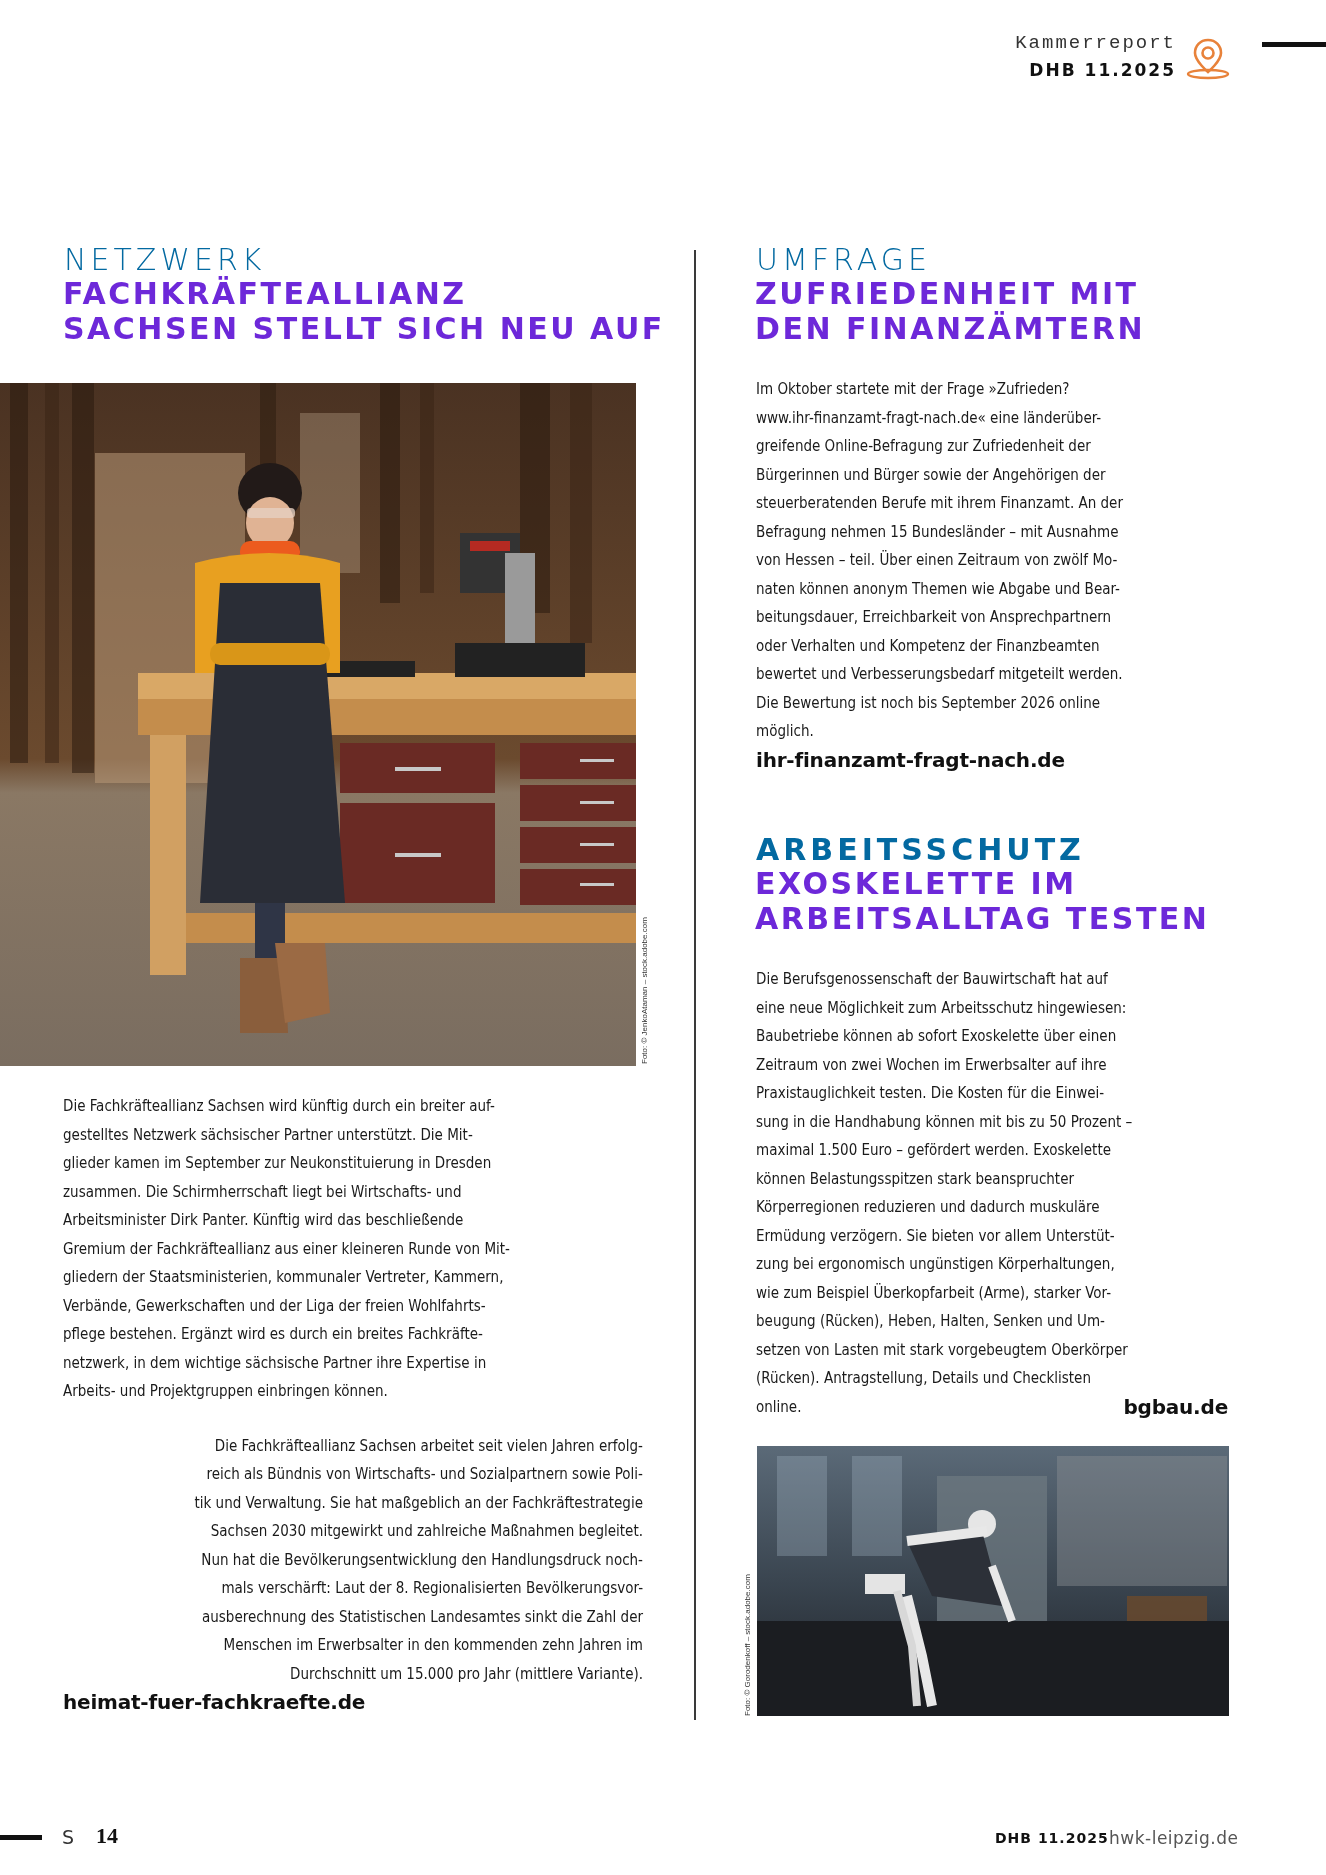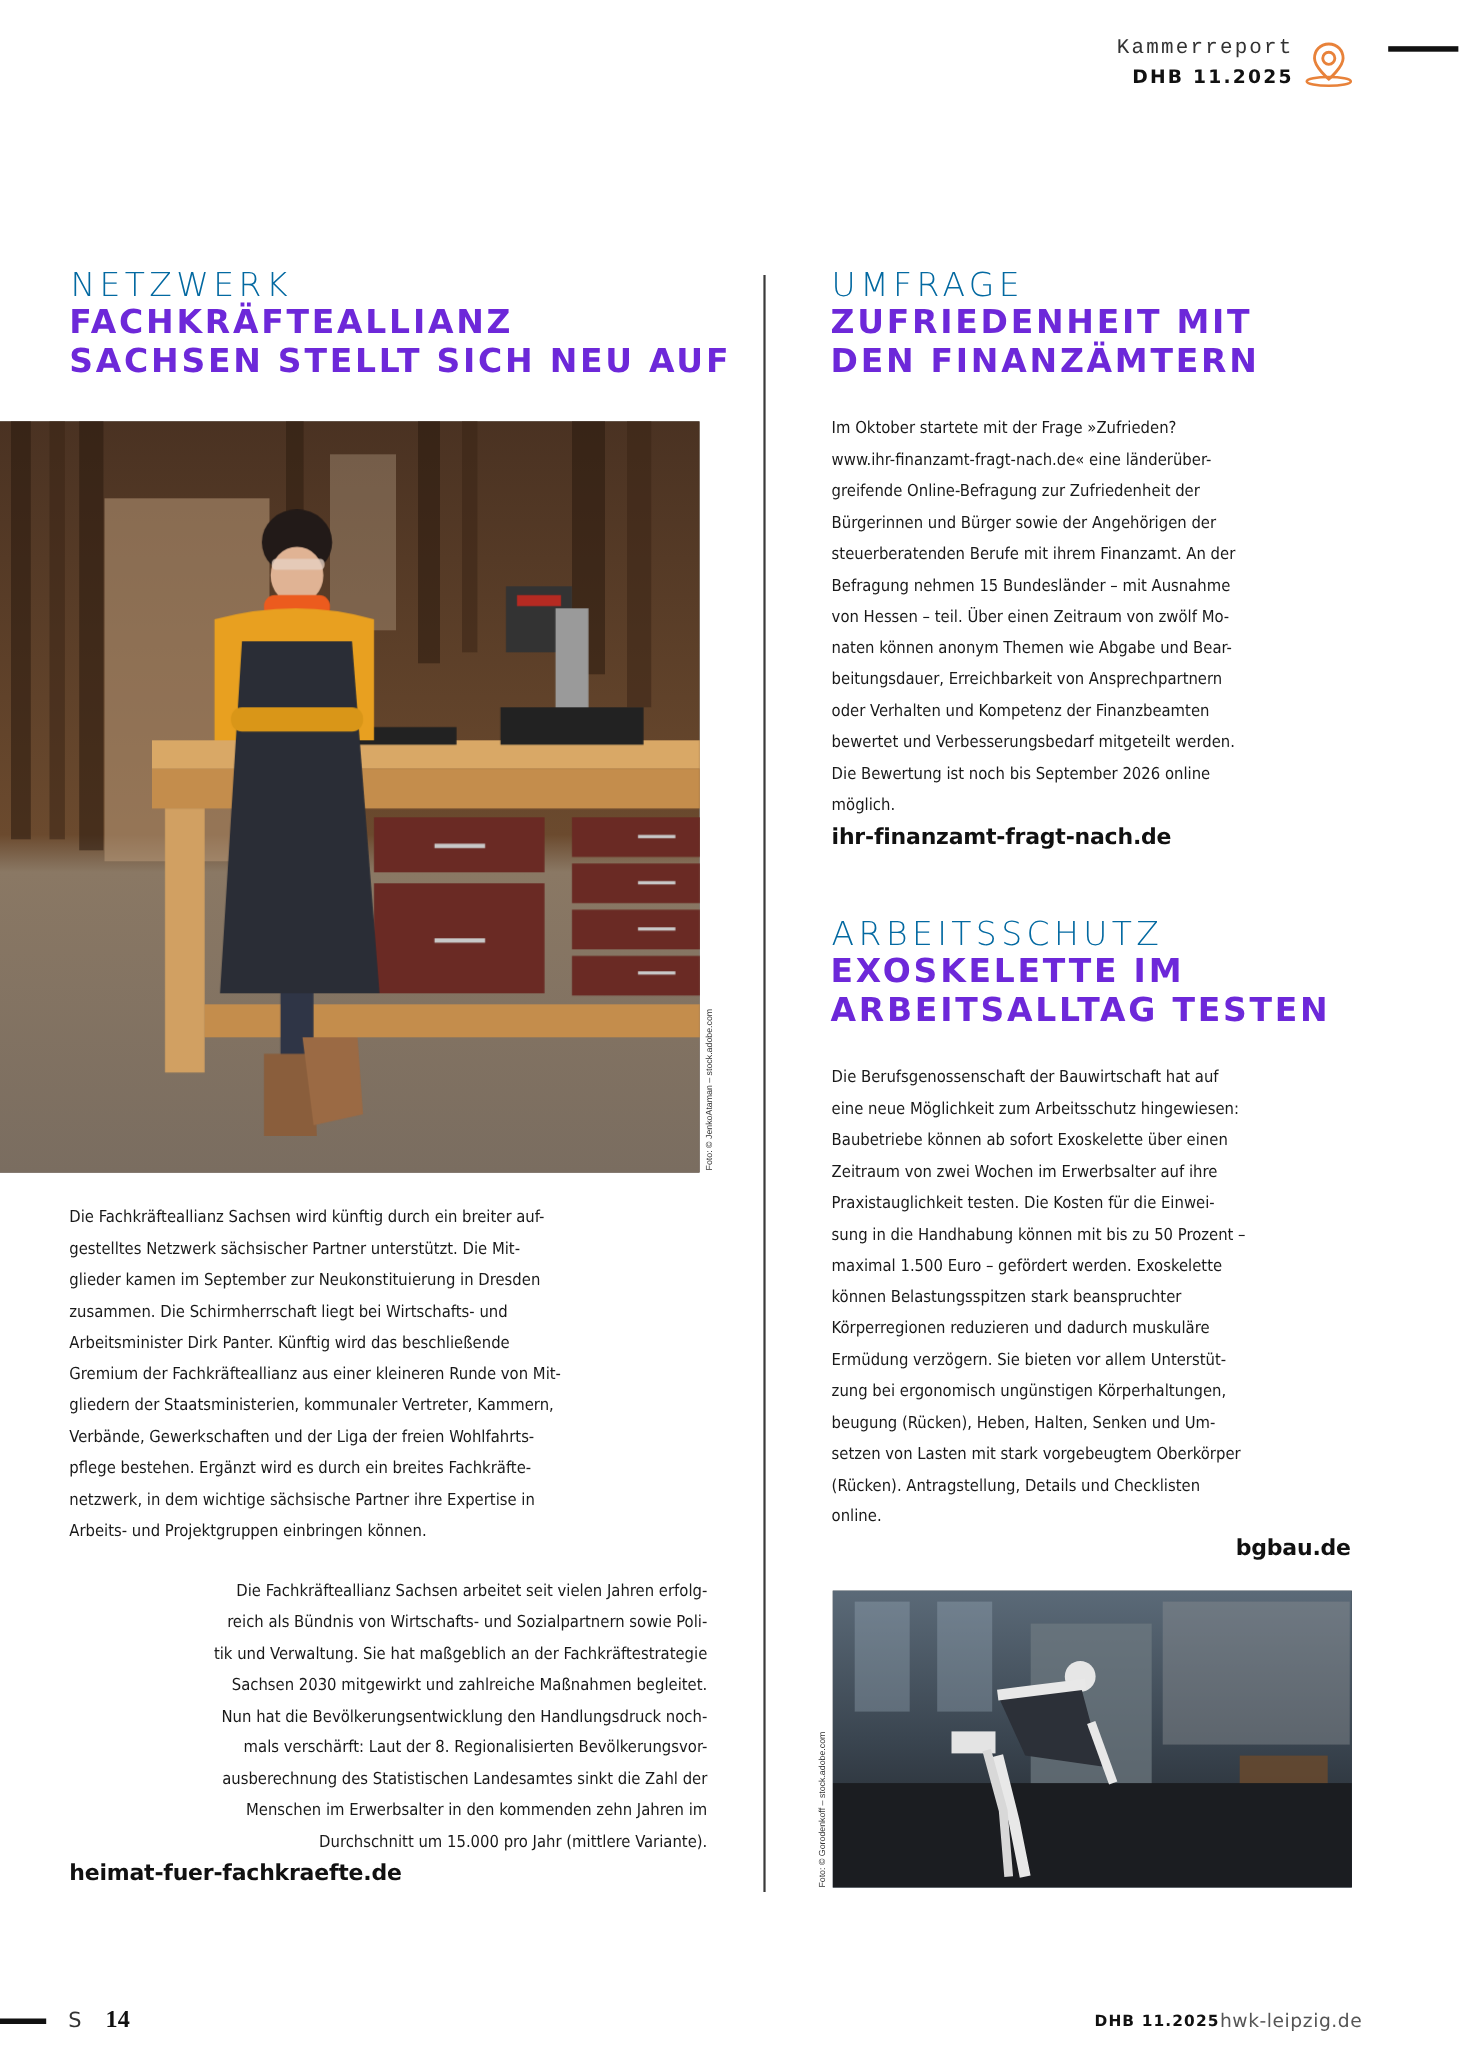--- a/index.html
+++ b/index.html
@@ -163,38 +163,39 @@
     <span class="ln">naten können anonym Themen wie Abgabe und Bear-</span>
     <span class="ln">beitungsdauer, Erreichbarkeit von Ansprechpartnern</span>
     <span class="ln">oder Verhalten und Kompetenz der Finanzbeamten</span>
     <span class="ln">bewertet und Verbesserungsbedarf mitgeteilt werden.</span>
     <span class="ln">Die Bewertung ist noch bis September 2026 online</span>
     <span class="ln">möglich.</span>
   </p>
   <a class="link" style="display:block; margin-top:2px;">ihr-finanzamt-fragt-nach.de</a>
 </div>
 
-<div class="abs kicker" style="left:756px; top:832px;">ARBEITSSCHUTZ</div>
+<div class="abs kicker" style="left:756px; top:832px;font-weight:bold;">ARBEITSSCHUTZ</div>
 <h2 class="abs headline" style="left:755px; top:866px;">
   <span style="display:block">EXOSKELETTE IM</span>
   <span style="display:block">ARBEITSALLTAG TESTEN</span>
 </h2>
 <div class="abs" style="left:756px; top:965px; width:475px;">
   <p class="body-text">
     <span class="ln">Die Berufsgenossenschaft der Bauwirtschaft hat auf</span>
     <span class="ln">eine neue Möglichkeit zum Arbeitsschutz hingewiesen:</span>
     <span class="ln">Baubetriebe können ab sofort Exoskelette über einen</span>
     <span class="ln">Zeitraum von zwei Wochen im Erwerbsalter auf ihre</span>
     <span class="ln">Praxistauglichkeit testen. Die Kosten für die Einwei-</span>
     <span class="ln">sung in die Handhabung können mit bis zu 50 Prozent –</span>
     <span class="ln">maximal 1.500 Euro – gefördert werden. Exoskelette</span>
     <span class="ln">können Belastungsspitzen stark beanspruchter</span>
     <span class="ln">Körperregionen reduzieren und dadurch muskuläre</span>
     <span class="ln">Ermüdung verzögern. Sie bieten vor allem Unterstüt-</span>
     <span class="ln">zung bei ergonomisch ungünstigen Körperhaltungen,</span>
+    <span class="ln">wie zum Beispiel Überkopfarbeit (Arme), starker Vor-</span>
     <span class="ln">beugung (Rücken), Heben, Halten, Senken und Um-</span>
     <span class="ln">setzen von Lasten mit stark vorgebeugtem Oberkörper</span>
     <span class="ln">(Rücken). Antragstellung, Details und Checklisten</span>
     <span class="ln">online.</span>
   </p>
 </div>
 <a class="abs link" style="right:98px; top:1395px;">bgbau.de</a>
 
 <div class="abs photo-exo">
   <svg width="472" height="270" viewBox="0 0 472 270">

